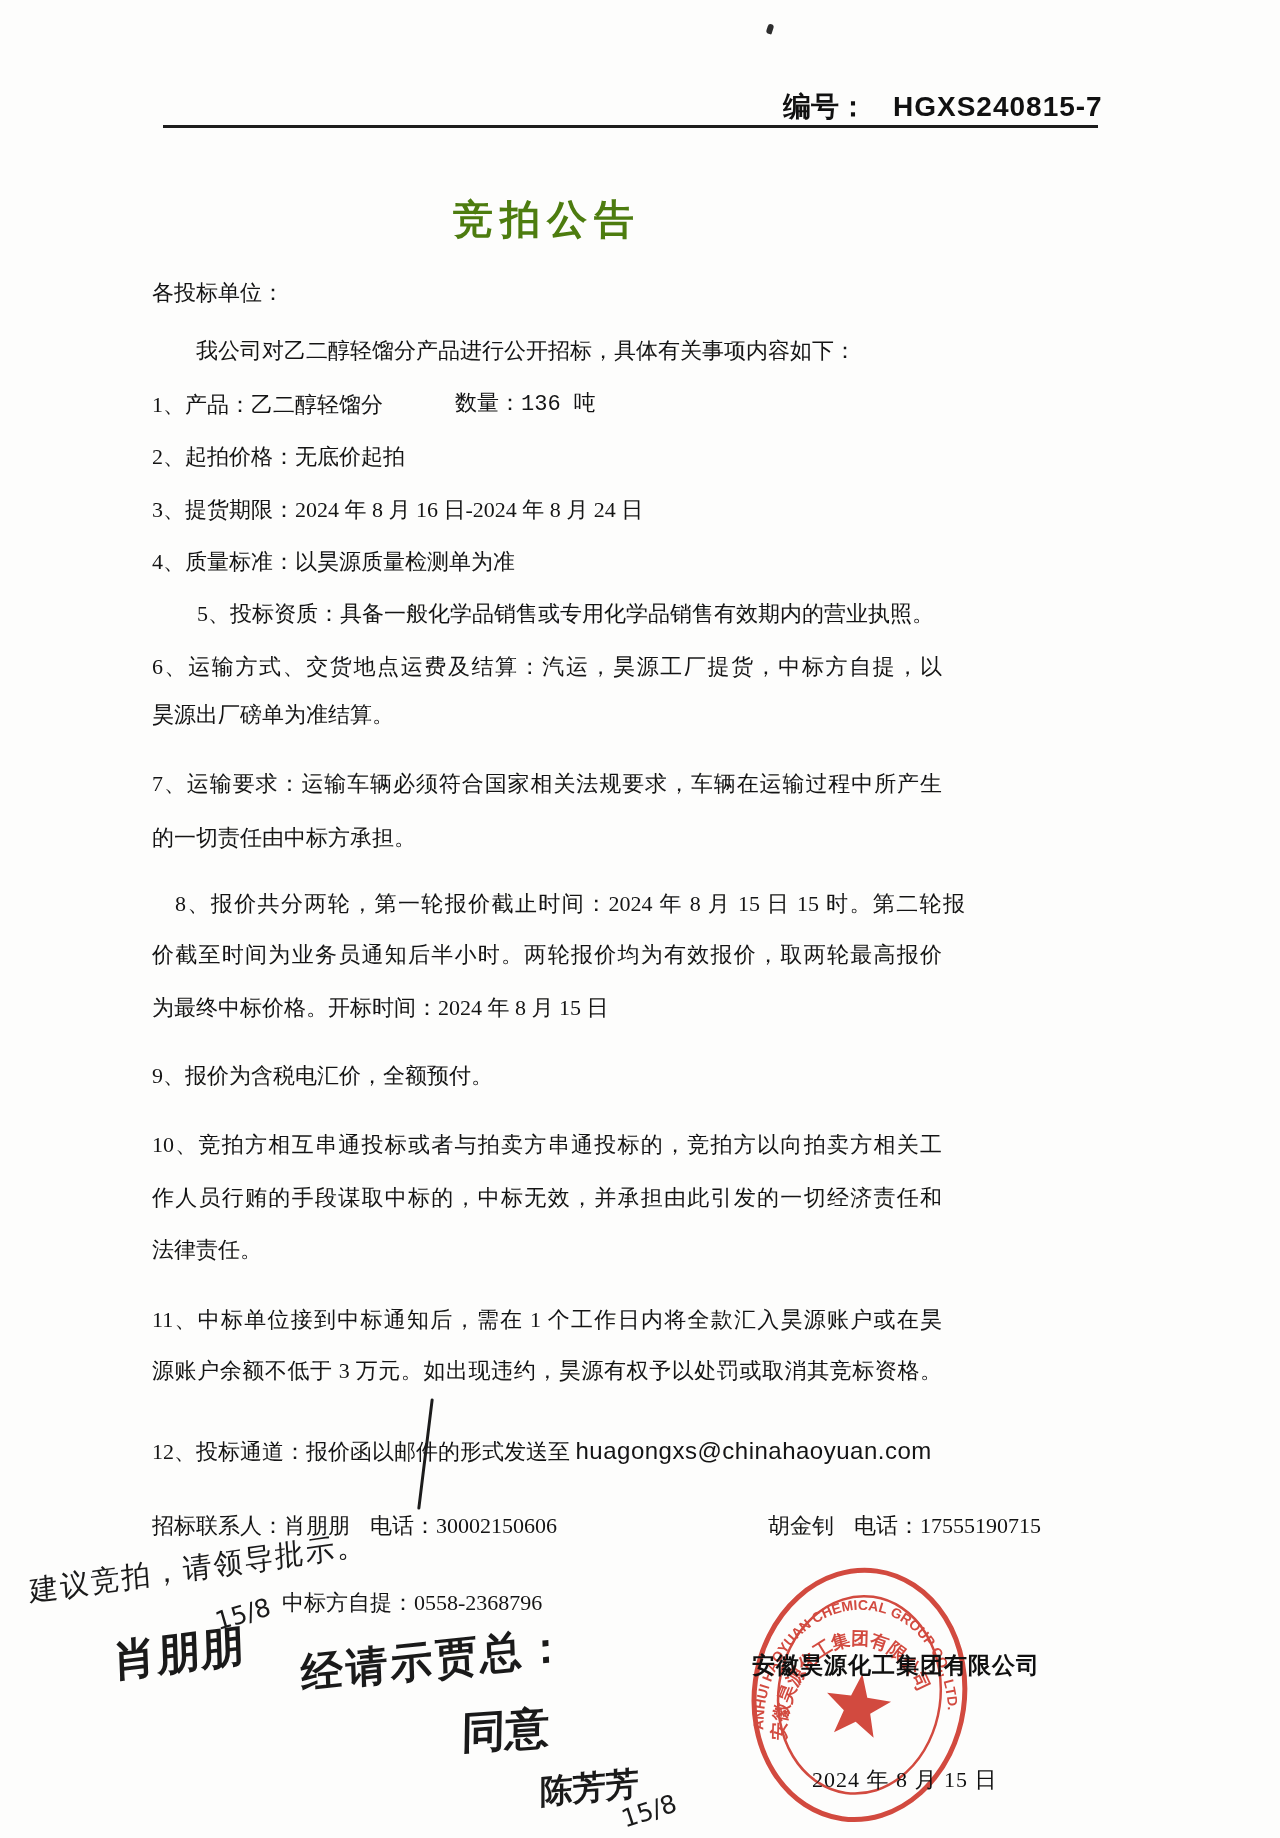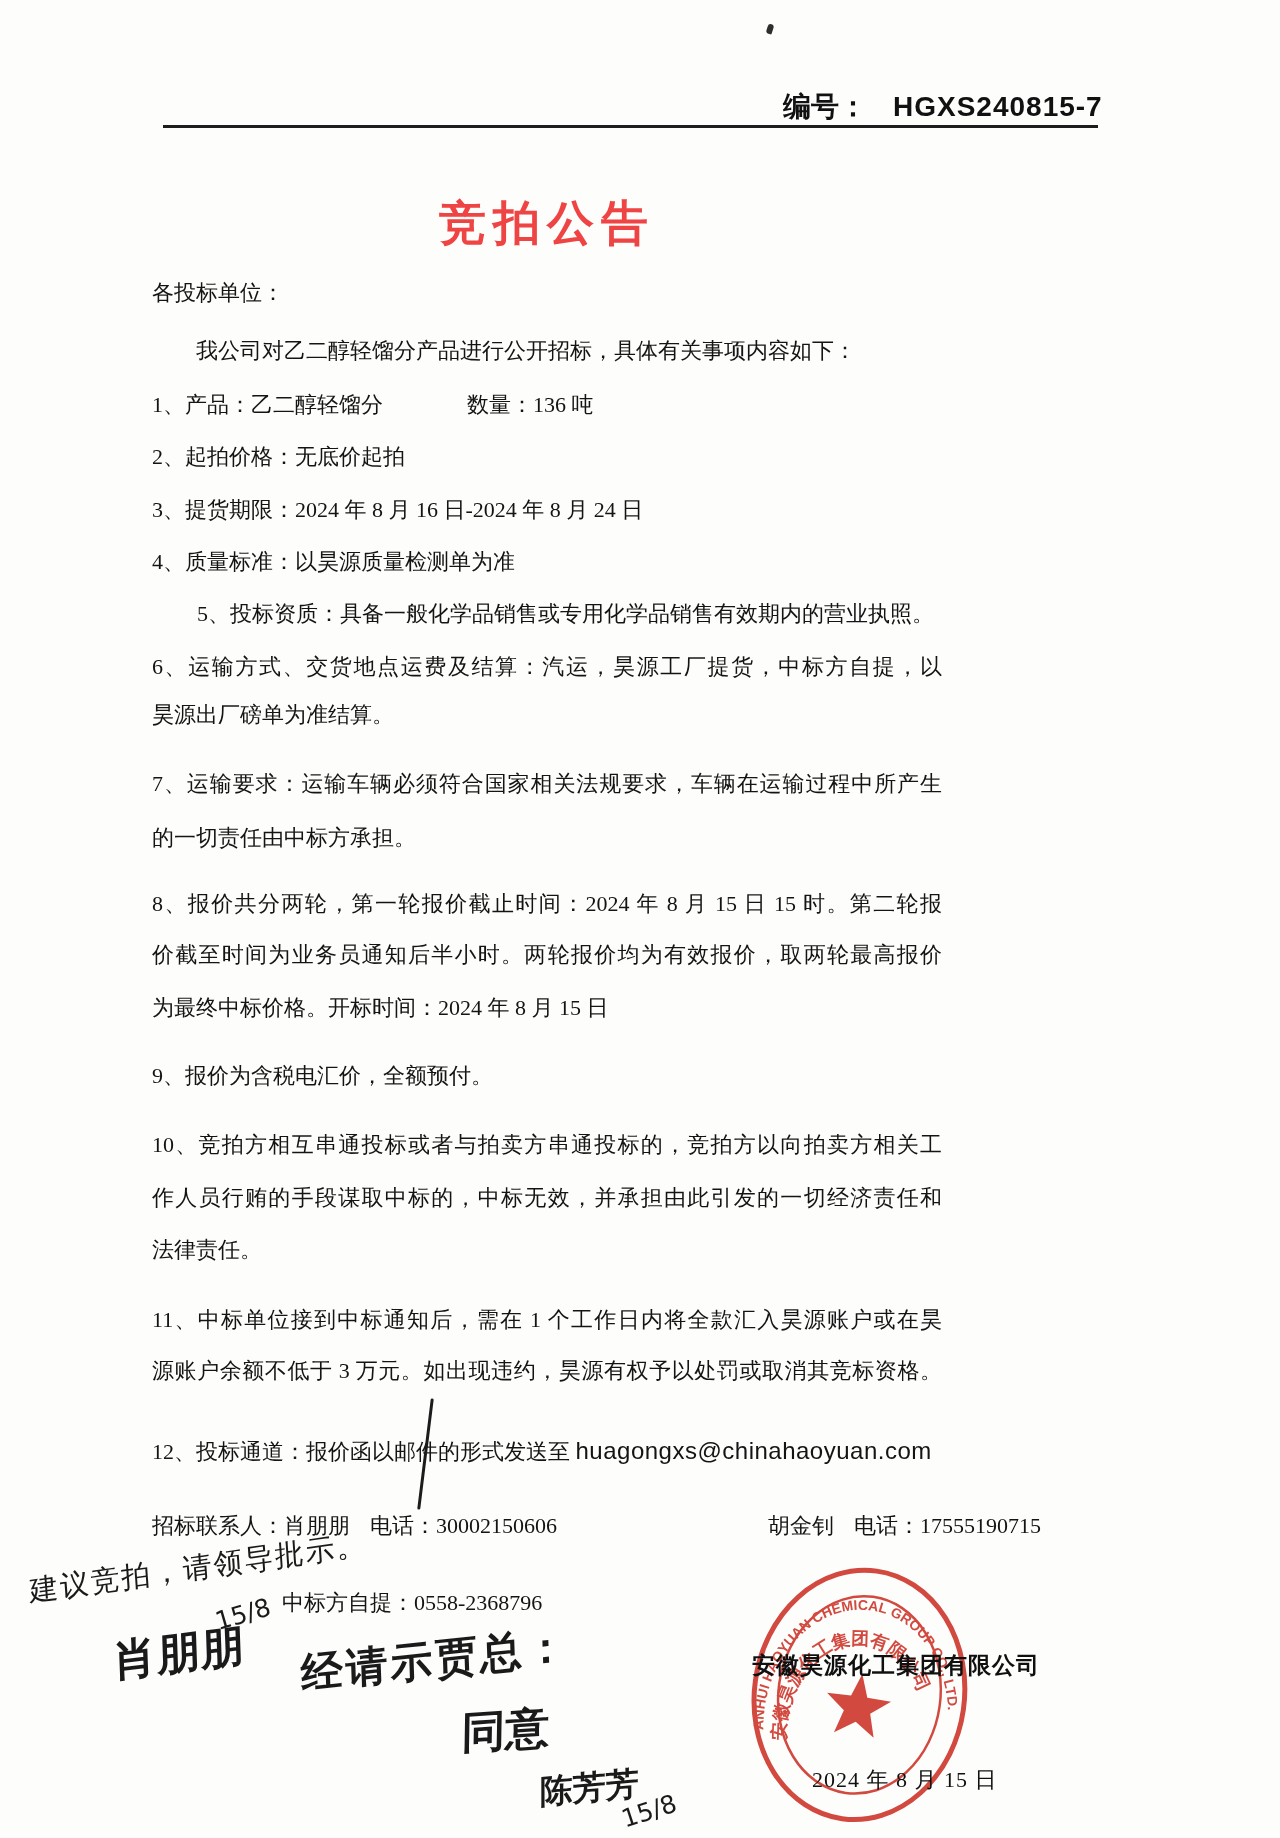--- a/index.html
+++ b/index.html
@@ -5,21 +5,21 @@
   html,body{margin:0;padding:0;background:#e8e8e8;}
   .page{
     position:relative;width:1280px;height:1838px;margin:0 auto;
     background:#fdfdfc;overflow:hidden;
     font-family:"Liberation Serif","DejaVu Serif",serif;color:#161616;
   }
   .abs{position:absolute;}
   .hdr{font-family:"Liberation Sans","DejaVu Sans",sans-serif;font-weight:bold;font-size:28px;color:#111;}
   .rule{position:absolute;left:163px;top:125px;width:935px;height:3px;background:#1d1d1d;}
   .title{position:absolute;left:152px;top:192px;width:790px;text-align:center;
-    font-size:47px;font-weight:bold;letter-spacing:7px;color:#ef4444;}
+    font-size:40px;font-weight:bold;letter-spacing:7px;color:#4d7c0f;}
   .bl{position:absolute;left:152px;width:790px;font-size:22px;line-height:30px;
     color:#141414;white-space:nowrap;}
   .bl.j{white-space:normal;text-align:justify;text-align-last:justify;}
   .email{font-family:"Liberation Sans","DejaVu Sans",sans-serif;font-weight:normal;font-size:24px;letter-spacing:0.5px;}
   .hw{position:absolute;font-family:"DejaVu Sans",sans-serif;color:#1a1a1a;
     transform-origin:left top;white-space:nowrap;}
   .overlayTxt{position:absolute;font-size:23px;color:#101010;letter-spacing:1px;white-space:nowrap;z-index:6;}
   .speck{position:absolute;left:767px;top:24px;width:6px;height:10px;background:#2e2e2e;
     border-radius:3px 3px 1px 3px;transform:rotate(18deg);}
   .stroke1{position:absolute;left:424px;top:1398px;width:3px;height:112px;background:#1c1c1c;
@@ -38,32 +38,32 @@
   </div>
   <div class="rule"></div>
 
   <div class="title">竞拍公告</div>
 
   <div class="bl" style="top:278px;">各投标单位：</div>
   <div class="bl" style="top:336px;padding-left:44px;">我公司对乙二醇轻馏分产品进行公开招标，具体有关事项内容如下：</div>
 
   <div class="bl" style="top:390px;">
     <span>1、产品：乙二醇轻馏分</span>
-    <span class="abs" style="left:315px;">数量：136 吨</span>
+    <span class="abs" style="left:303px;font-family:Liberation Mono, monospace;">数量：136 吨</span>
   </div>
 
   <div class="bl" style="top:442px;">2、起拍价格：无底价起拍</div>
   <div class="bl" style="top:495px;">3、提货期限：2024 年 8 月 16 日-2024 年 8 月 24 日</div>
   <div class="bl" style="top:547px;">4、质量标准：以昊源质量检测单为准</div>
   <div class="bl" style="top:599px;margin-left:45px;">5、投标资质：具备一般化学品销售或专用化学品销售有效期内的营业执照。</div>
   <div class="bl j" style="top:652px;">6、运输方式、交货地点运费及结算：汽运，昊源工厂提货，中标方自提，以</div>
   <div class="bl" style="top:700px;">昊源出厂磅单为准结算。</div>
   <div class="bl j" style="top:769px;">7、运输要求：运输车辆必须符合国家相关法规要求，车辆在运输过程中所产生</div>
   <div class="bl" style="top:823px;">的一切责任由中标方承担。</div>
-  <div class="bl j" style="top:889px;">8、报价共分两轮，第一轮报价截止时间：2024 年 8 月 15 日 15 时。第二轮报</div>
+  <div class="bl j" style="top:889px;margin-left:23px;">8、报价共分两轮，第一轮报价截止时间：2024 年 8 月 15 日 15 时。第二轮报</div>
   <div class="bl j" style="top:940px;">价截至时间为业务员通知后半小时。两轮报价均为有效报价，取两轮最高报价</div>
   <div class="bl" style="top:993px;">为最终中标价格。开标时间：2024 年 8 月 15 日</div>
   <div class="bl" style="top:1061px;">9、报价为含税电汇价，全额预付。</div>
   <div class="bl j" style="top:1130px;">10、竞拍方相互串通投标或者与拍卖方串通投标的，竞拍方以向拍卖方相关工</div>
   <div class="bl" style="top:1235px;">法律责任。</div>
   <div class="bl j" style="top:1183px;">作人员行贿的手段谋取中标的，中标无效，并承担由此引发的一切经济责任和</div>
   <div class="bl j" style="top:1305px;">11、中标单位接到中标通知后，需在 1 个工作日内将全款汇入昊源账户或在昊</div>
   <div class="bl j" style="top:1356px;">源账户余额不低于 3 万元。如出现违约，昊源有权予以处罚或取消其竞标资格。</div>
 
   <div class="bl" style="top:1436px;">

